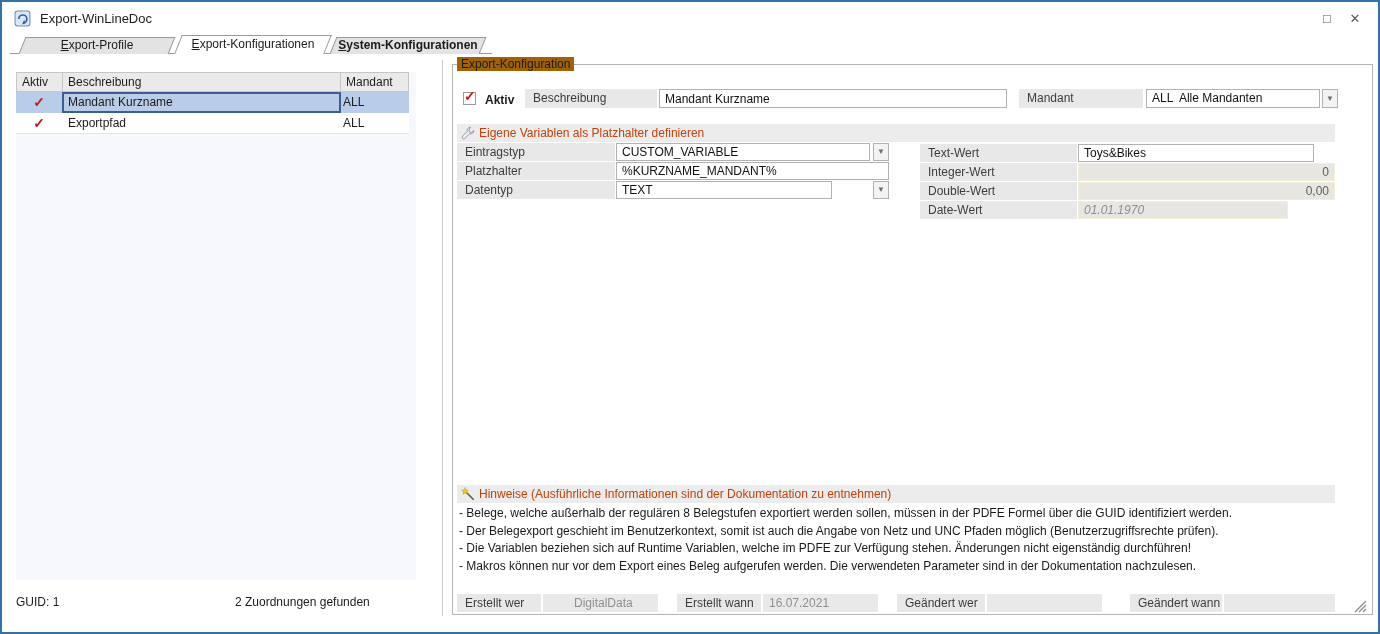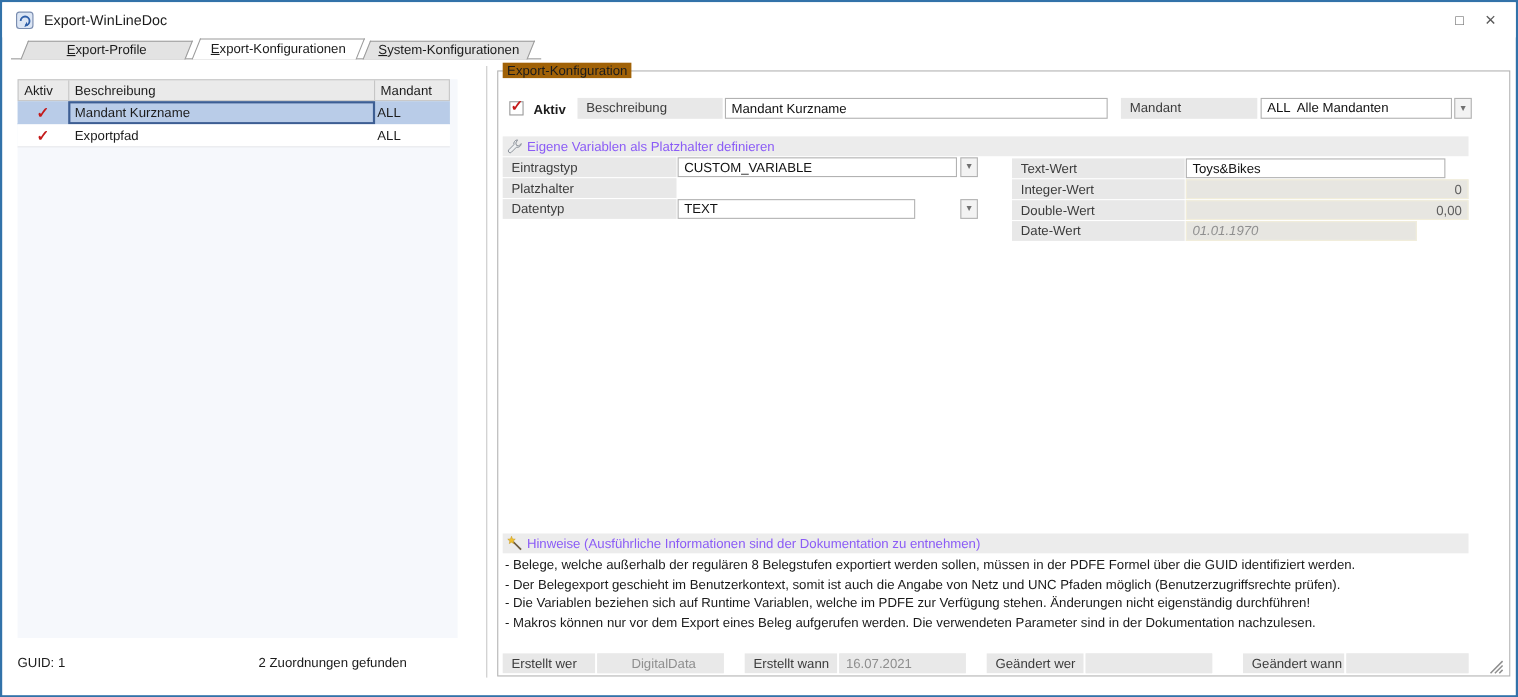--- a/index.html
+++ b/index.html
@@ -59,21 +59,21 @@
     line-height:16px;padding:0 5px;color:#5f5f5f;white-space:pre;}
   .disabled-field.right{text-align:right;}
   .disabled-field.dim{color:#8f8f8f;}
 
   .checkbox{position:absolute;width:13px;height:13px;background:#fff;border:1px solid #9a9a9a;}
   .checkbox .check{position:absolute;left:0px;top:-5px;color:#c41a1a;font-weight:bold;font-size:14px;}
   .aktiv-label{position:absolute;font-weight:bold;}
 
   .section-bar{position:absolute;left:455px;width:878px;height:18px;background:#ececec;line-height:18px;}
   .section-bar .sec-icon{position:absolute;left:4px;top:2px;width:14px;height:14px;}
-  .section-bar .sec-title{position:absolute;left:22px;top:0;line-height:18px;color:#8b5cf6;}
+  .section-bar .sec-title{position:absolute;left:22px;top:0;line-height:18px;color:#c2410c;}
 
   .hint-line{position:absolute;left:457px;color:#1a1a1a;}
 
   .resize-grip{position:absolute;left:1349px;top:595px;width:16px;height:16px;}
 </style>
 </head>
 <body>
 
 <div id="window">
 
@@ -90,21 +90,21 @@
 
   <div class="tabstrip-base"></div>
   <div class="tab" style="left:20px;width:150px;">
     <div class="tab-bg"></div>
     <span class="tab-label"><span class="key">E</span><span>xport-Profile</span></span>
   </div>
   <div class="tab active" style="left:176px;width:150px;">
     <div class="tab-bg"></div>
     <span class="tab-label"><span class="key">E</span><span>xport-Konfigurationen</span></span>
   </div>
-  <div class="tab" style="left:331px;width:150px;">
+  <div class="tab" style="left:331px;width:150px;font-weight:bold;">
     <div class="tab-bg"></div>
     <span class="tab-label"><span class="key">S</span><span>ystem-Konfigurationen</span></span>
   </div>
 
   <div class="left-panel">
     <div class="grid">
       <div class="grid-header">
         <div class="gh-cell gh-aktiv">Aktiv</div>
         <div class="gh-cell gh-besch">Beschreibung</div>
         <div class="gh-cell gh-mand">Mandant</div>
@@ -145,20 +145,21 @@
       <path d="M9.5 1.2 a3.4 3.4 0 0 0 -3.3 4.3 L1.6 10.1 a1.6 1.6 0 0 0 2.3 2.3 L8.5 7.8 a3.4 3.4 0 0 0 4.3 -3.3 l-2.2 2.2 -2.1 -0.6 -0.6 -2.1 z" fill="#eef0f2" stroke="#8a9098" stroke-width="0.9"></path>
     </svg>
     <span class="sec-title">Eigene Variablen als Platzhalter definieren</span>
   </div>
 
   <div class="lbl" style="left:455px;top:141px;width:158px;height:18px;line-height:18px;">Eintragstyp</div>
   <div class="field" style="left:614px;top:141px;width:254px;height:18px;line-height:16px;">CUSTOM_VARIABLE</div>
   <div class="drop-btn" style="left:871px;top:141px;height:18px;line-height:16px;">▼</div>
 
   <div class="lbl" style="left:455px;top:160px;width:158px;height:18px;line-height:18px;">Platzhalter</div>
+  <input class="field" style="left: 614px; top: 160px; width: 273px; height: 18px;" value="%KURZNAME_MANDANT%">
 
   <div class="lbl" style="left:455px;top:179px;width:158px;height:18px;line-height:18px;">Datentyp</div>
   <div class="field" style="left:614px;top:179px;width:216px;height:18px;line-height:16px;">TEXT</div>
   <div class="drop-btn" style="left:871px;top:179px;height:18px;line-height:16px;">▼</div>
 
   <div class="lbl" style="left:918px;top:142px;width:157px;height:18px;line-height:18px;">Text-Wert</div>
   <input class="field" style="left: 1076px; top: 142px; width: 236px; height: 18px;" value="Toys&amp;Bikes">
 
   <div class="lbl" style="left:918px;top:161px;width:157px;height:18px;line-height:18px;">Integer-Wert</div>
   <div class="disabled-field right" style="left:1076px;top:161px;width:257px;">0</div>

